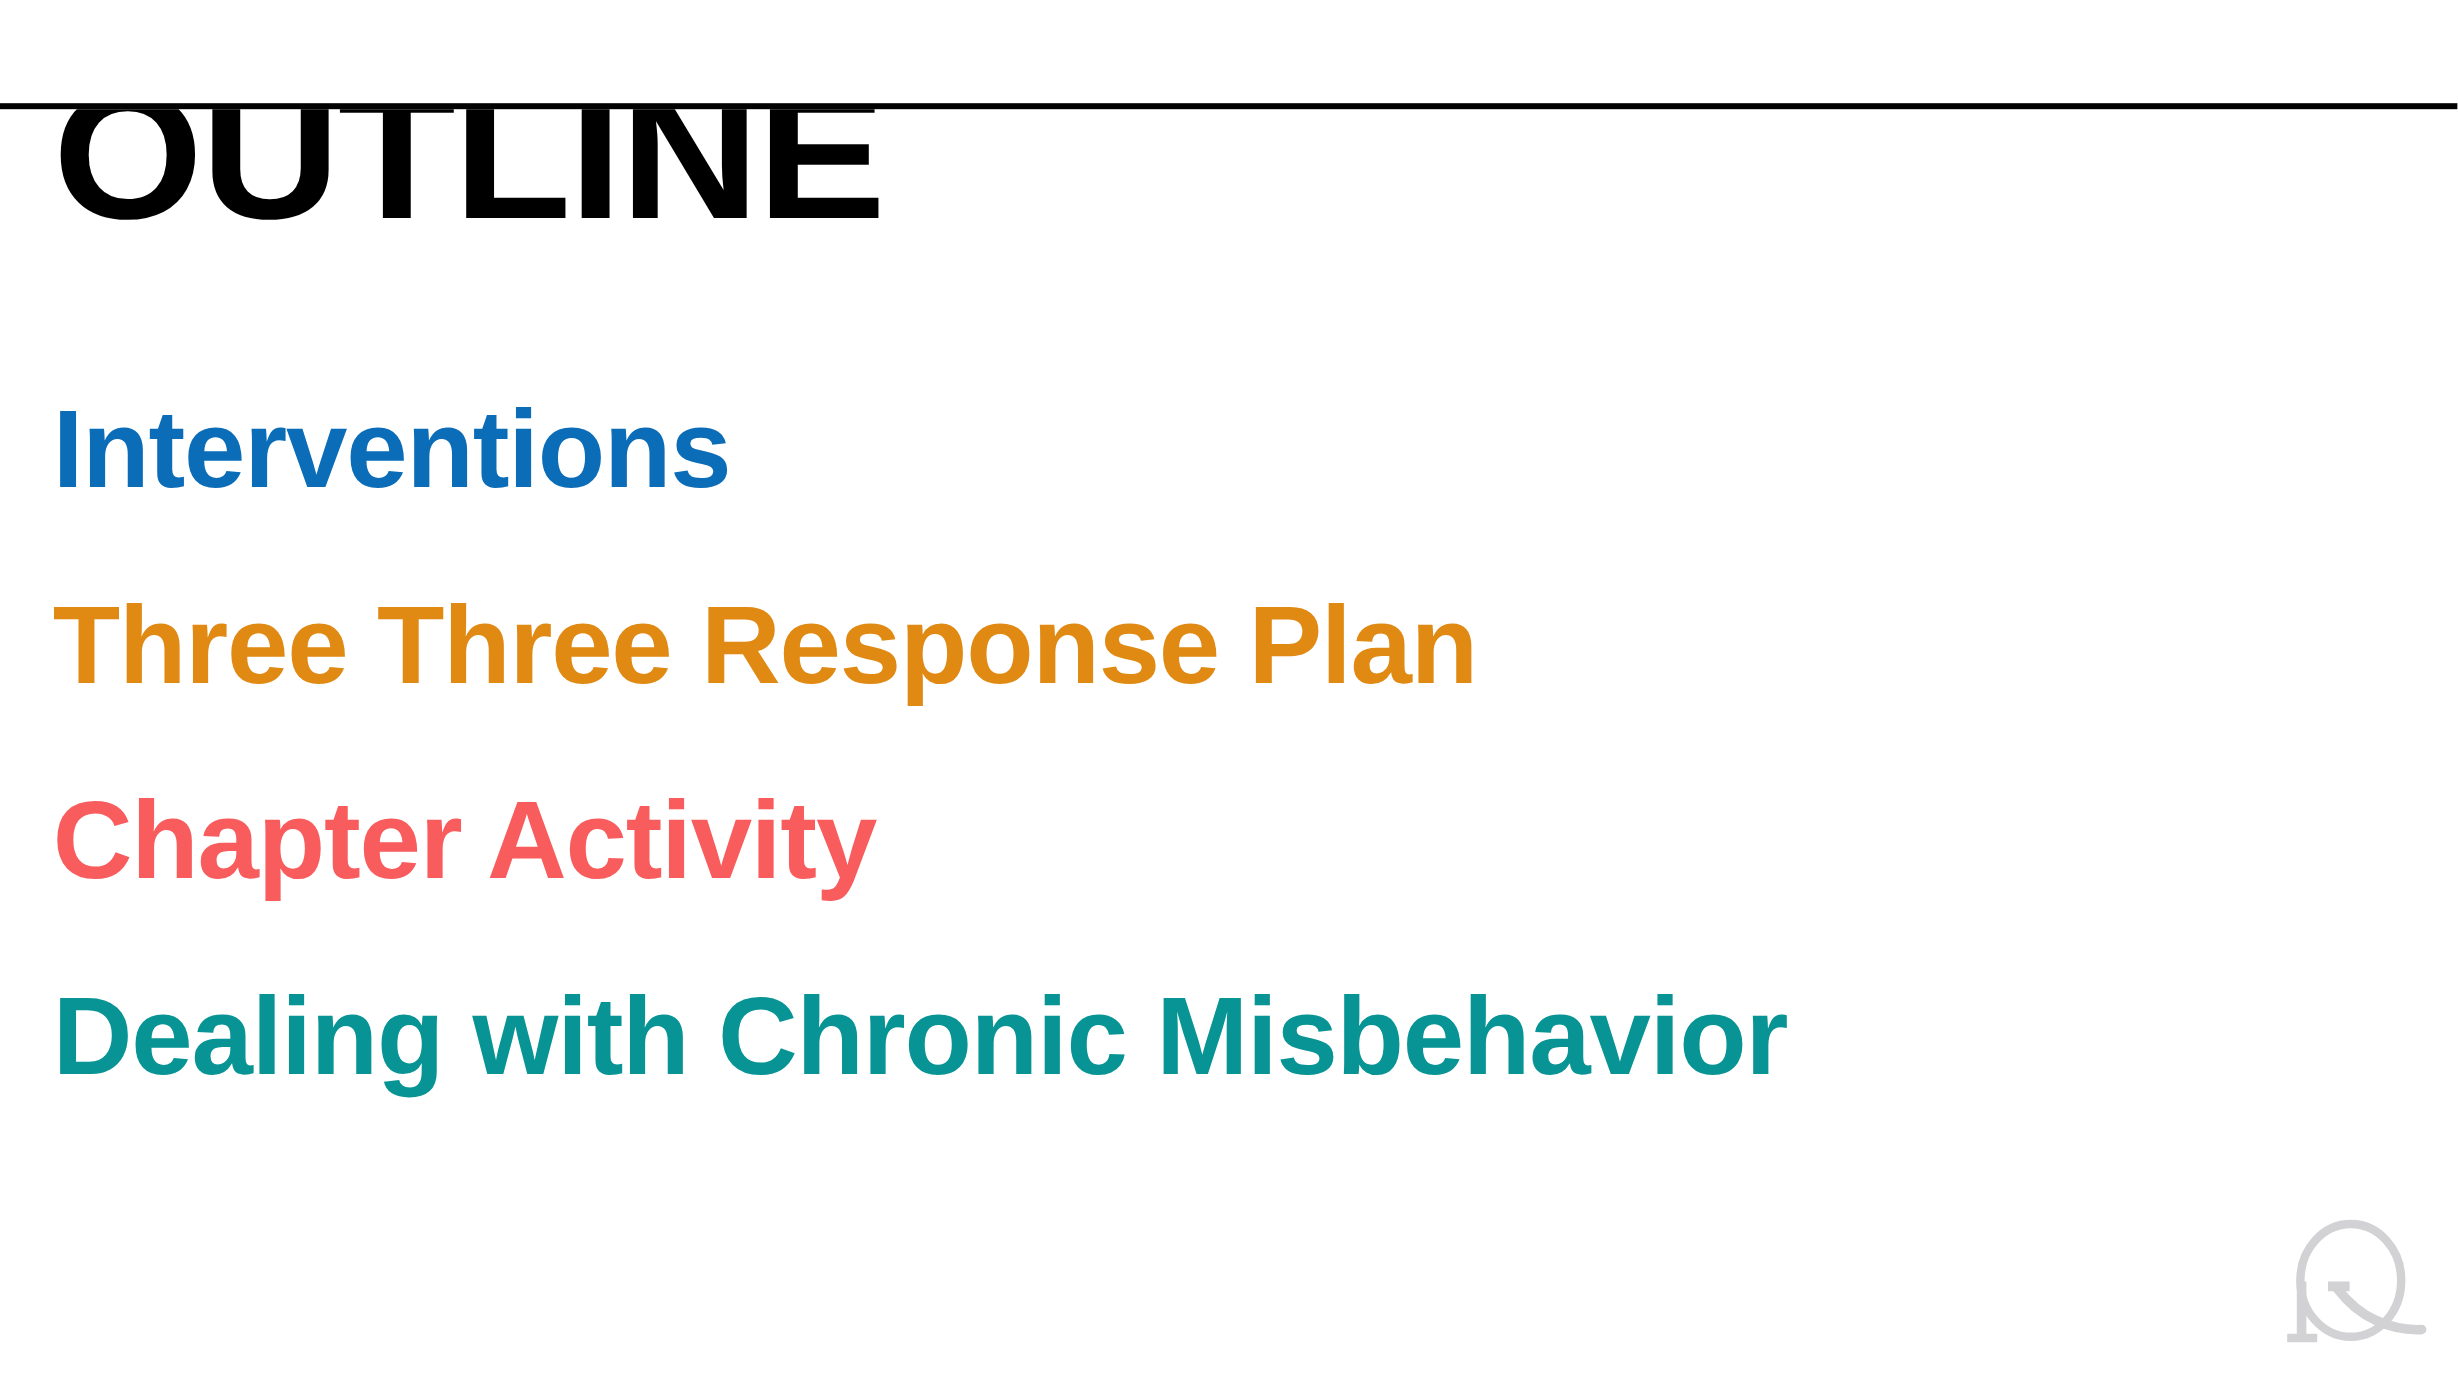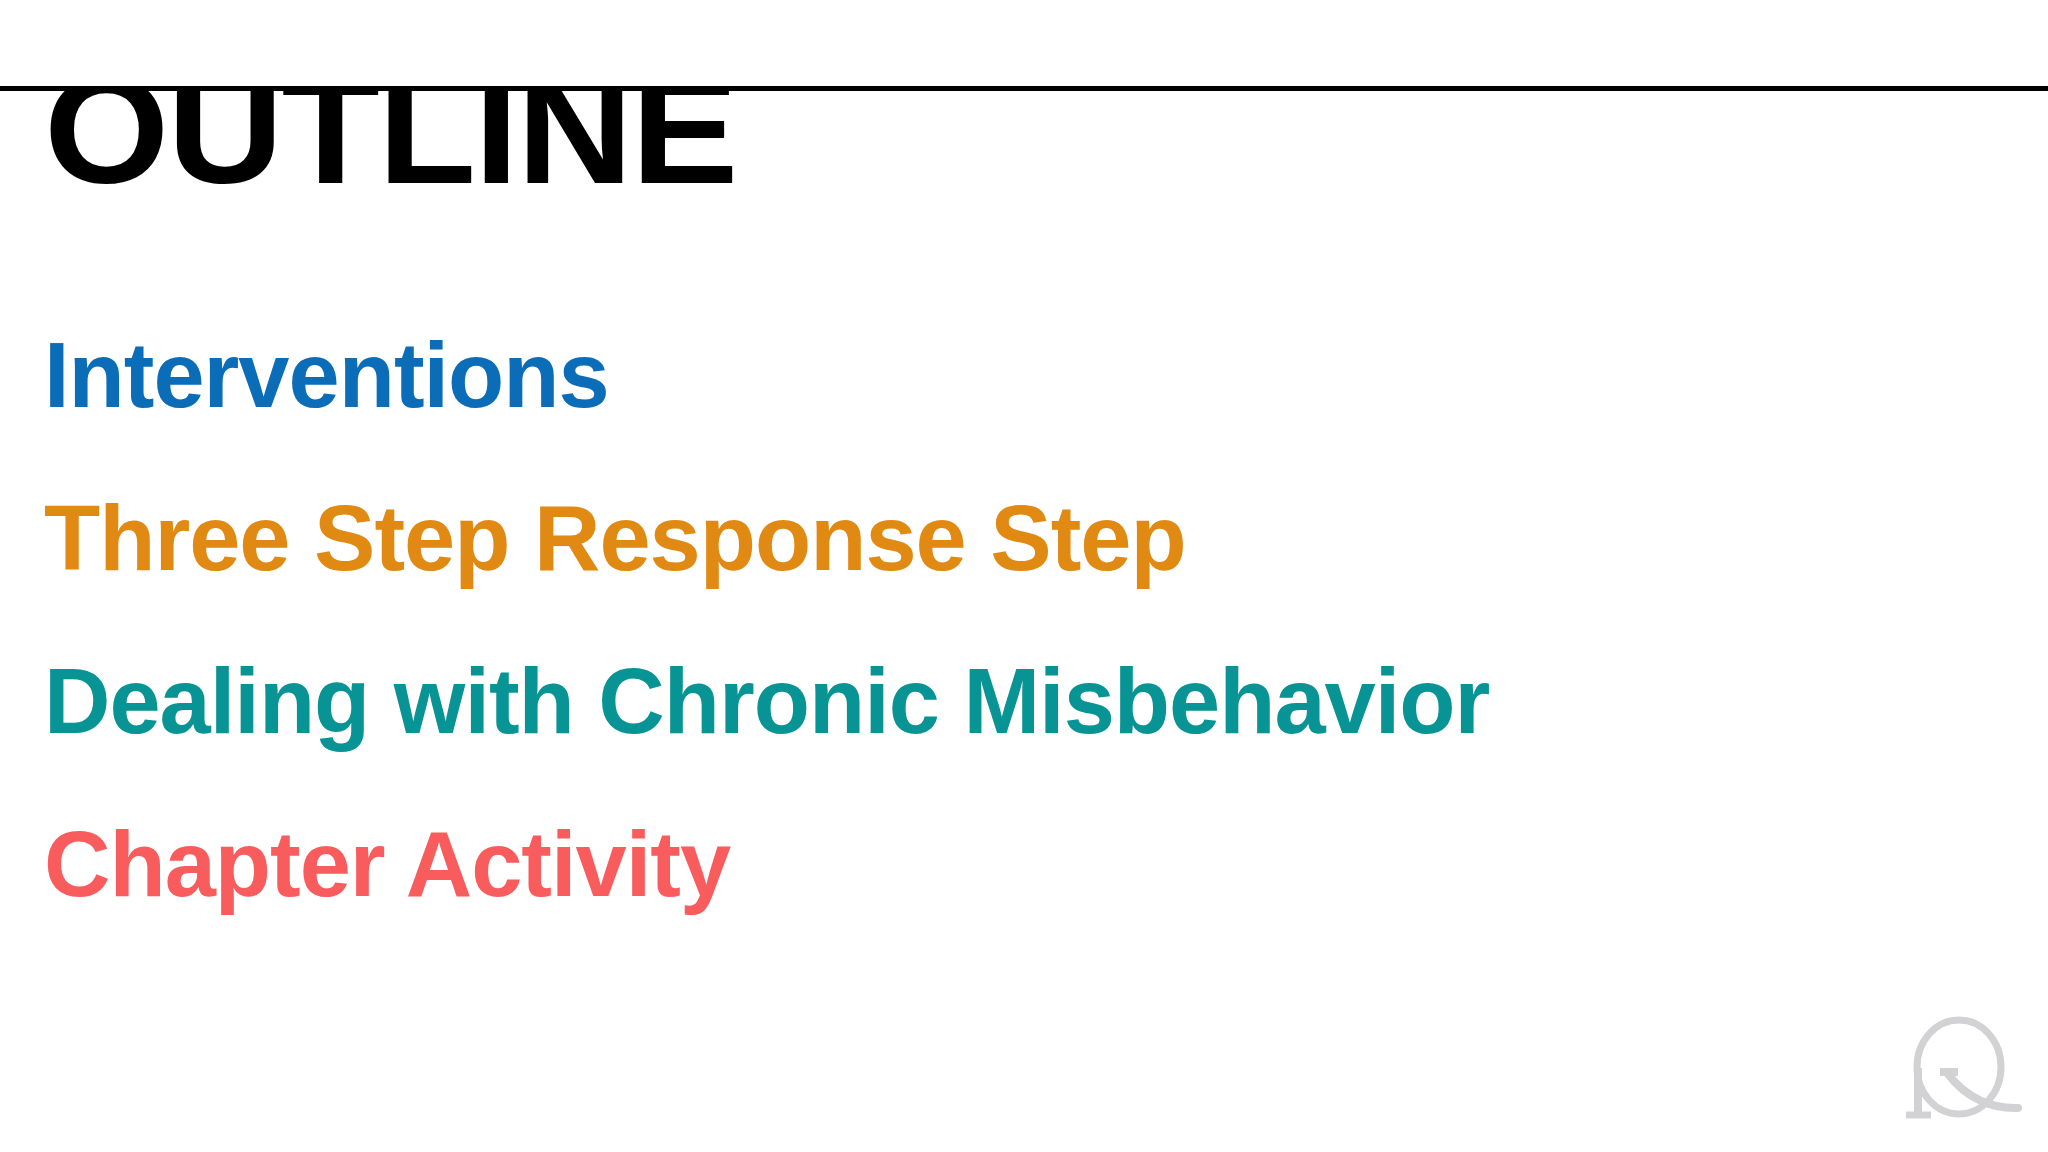--- a/index.html
+++ b/index.html
@@ -101,23 +101,23 @@
 <div class="slide">
 
   <div class="top-rule"></div>
 
   <div class="title-clip">
     <h1 class="title">OUTLINE</h1>
   </div>
 
   <ul class="outline-list">
     <li class="outline-item i0">Interventions</li>
-    <li class="outline-item i1">Three Step Response Step</li>
+    <li class="outline-item i1">Three Three Response Plan</li>
+    <li class="outline-item i3">Chapter Activity</li>
     <li class="outline-item i2">Dealing with Chronic Misbehavior</li>
-    <li class="outline-item i3">Chapter Activity</li>
   </ul>
 
   <div class="logo">
     <svg width="140" height="130" viewBox="0 0 140 130" aria-hidden="true">
       <g fill="none" stroke="#d2d2d4">
         <ellipse cx="63" cy="55" rx="42" ry="47" stroke-width="7"></ellipse>
         <path d="M22 56 L22 103" stroke-width="8"></path>
         <path d="M10 103 L35 103" stroke-width="7"></path>
         <path d="M52 62 C70 86, 96 97, 122 96" stroke-width="8" stroke-linecap="round"></path>
         <path d="M44 60 L62 60" stroke-width="8"></path>

